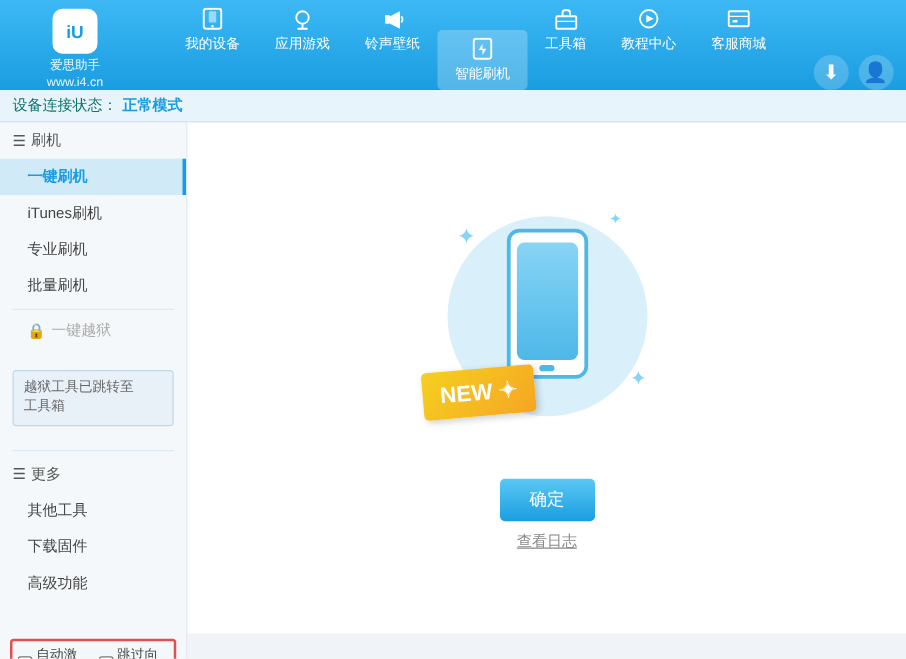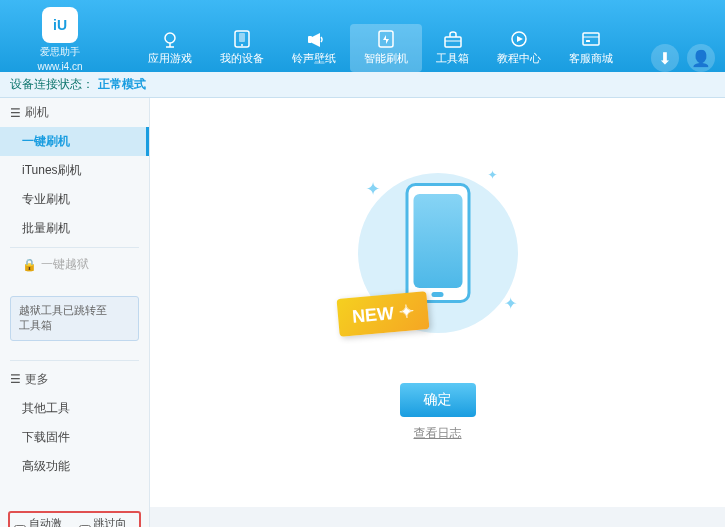--- a/index.html
+++ b/index.html
@@ -43,21 +43,21 @@
       display: flex;
       flex-direction: column;
       align-items: center;
       color: white;
       padding: 6px 14px;
       cursor: pointer;
       border-radius: 4px;
       font-size: 11px;
       gap: 3px;
     }
-    .nav-item.active { background: rgba(255,255,255,0.25); }
+    .nav-item.active { background: rgba(255,255,255,0.25); margin-top: 24px; }
     .nav-icon {
       width: 22px;
       height: 18px;
       display: flex;
       align-items: center;
       justify-content: center;
     }
     .header-right {
       display: flex;
       gap: 8px;
@@ -288,36 +288,36 @@
     <div class="logo-icon">
       <span>iU</span>
     </div>
     <div class="logo-text">爱思助手</div>
     <div class="logo-text">www.i4.cn</div>
   </div>
   <div class="nav-items">
     <div class="nav-item">
       <div class="nav-icon">
         <svg width="20" height="18" viewBox="0 0 20 18" fill="white">
+            <rect x="3" y="1" width="14" height="16" rx="2" stroke="white" stroke-width="1.5" fill="none"></rect>
+            <rect x="7" y="3" width="6" height="9" rx="1" fill="rgba(255,255,255,0.5)"></rect>
+            <circle cx="10" cy="15" r="1" fill="white"></circle>
+          </svg>
+      </div>
+      <span>我的设备</span>
+    </div>
+    <div class="nav-item">
+      <div class="nav-icon">
+        <svg width="20" height="18" viewBox="0 0 20 18" fill="white">
             <circle cx="10" cy="8" r="5" stroke="white" stroke-width="1.5" fill="none"></circle>
             <line x1="10" y1="13" x2="10" y2="17" stroke="white" stroke-width="1.5"></line>
             <line x1="6" y1="17" x2="14" y2="17" stroke="white" stroke-width="1.5"></line>
           </svg>
       </div>
       <span>应用游戏</span>
-    </div>
-    <div class="nav-item">
-      <div class="nav-icon">
-        <svg width="20" height="18" viewBox="0 0 20 18" fill="white">
-            <rect x="3" y="1" width="14" height="16" rx="2" stroke="white" stroke-width="1.5" fill="none"></rect>
-            <rect x="7" y="3" width="6" height="9" rx="1" fill="rgba(255,255,255,0.5)"></rect>
-            <circle cx="10" cy="15" r="1" fill="white"></circle>
-          </svg>
-      </div>
-      <span>我的设备</span>
     </div>
     <div class="nav-item">
       <div class="nav-icon">
         <svg width="20" height="18" viewBox="0 0 20 18" fill="none">
             <rect x="4" y="6" width="4" height="7" rx="1" fill="white"></rect>
             <polygon points="8,7 16,3 16,17 8,13" fill="white"></polygon>
             <path d="M17 7 Q19 9.5 17 12" stroke="white" stroke-width="1.5" fill="none"></path>
           </svg>
       </div>
       <span>铃声壁纸</span>

